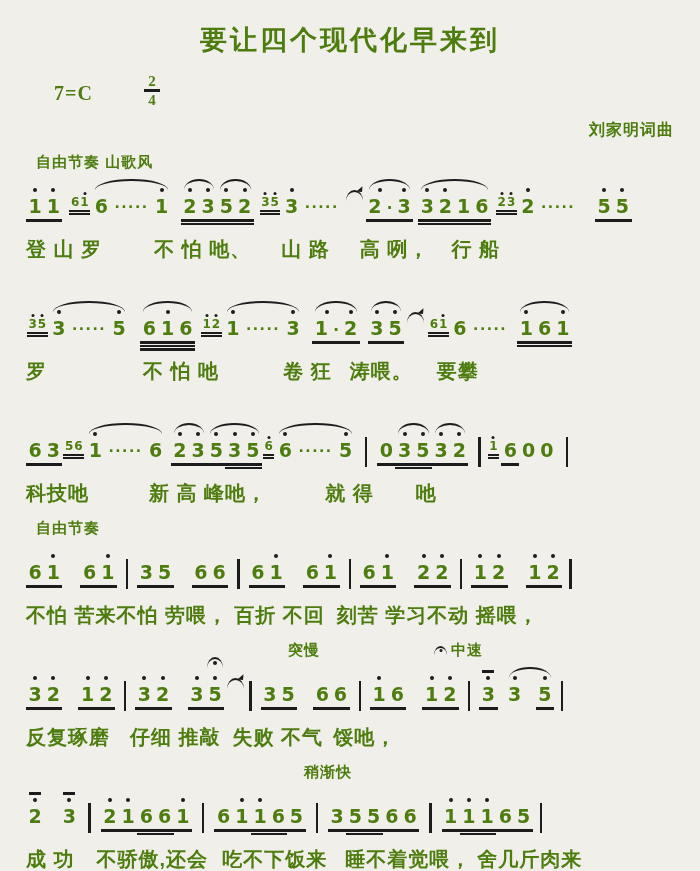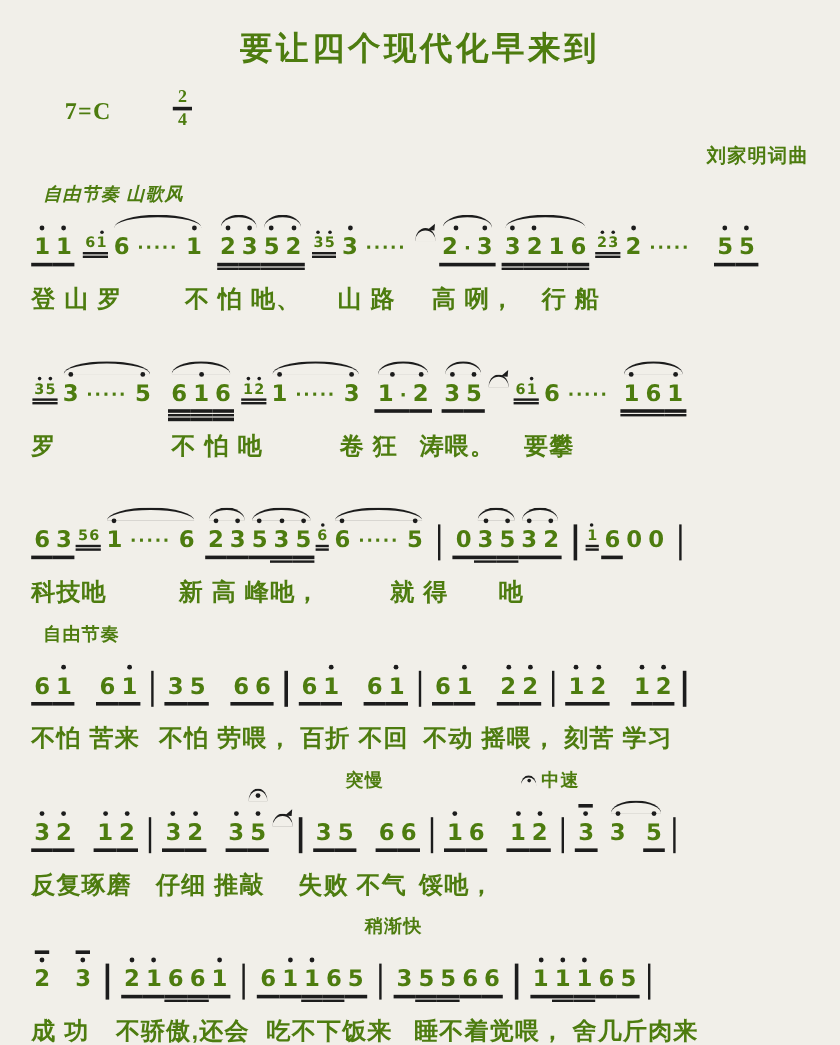--- a/index.html
+++ b/index.html
@@ -66,21 +66,21 @@
     <span class="frac">
       <span>2</span>
       <span class="bar"></span>
       <span>4</span>
     </span>
   </div>
   <div class="credit">刘家明词曲</div>
   <div id="systems">
       <div class="mline">
         <div class="trow">
-          <span class="tempo" style="left: 10px; font-style: italic;">自由节奏 山歌风</span>
+          <span class="tempo" style="left: 10px;">自由节奏 山歌风</span>
         </div>
         <div class="notes">
           <span class="note u1"><i class="hdot"></i>1</span>
           <span class="note u1"><i class="hdot"></i>1</span>
           <span class="sp" style="width: 6px;"></span>
           <span class="grace"><span class="gn">6</span><span class="gn"><i class="hdot"></i>1</span></span>
           <span class="arc">
             <span class="note">6</span>
             <span class="cdots">·····</span>
             <span class="note"><i class="hdot"></i>1</span>
@@ -254,21 +254,21 @@
           <span class="barline"></span>
           <span class="sp" style="width: 7px;"></span>
           <span class="note u1"><i class="hdot"></i>1</span>
           <span class="note u1"><i class="hdot"></i>2</span>
           <span class="sp" style="width: 18px;"></span>
           <span class="note u1"><i class="hdot"></i>1</span>
           <span class="note u1"><i class="hdot"></i>2</span>
           <span class="sp" style="width: 5px;"></span>
           <span class="barline"></span>
         </div>
-        <div class="lyrics"><span class="lyr" style="margin-right: 16px;">不怕 苦来</span><span class="lyr" style="margin-right: 6px;">不怕 劳喂，</span><span class="lyr" style="margin-right: 12px;">百折 不回</span><span class="lyr" style="margin-right: 6px;">不动 摇喂，</span><span class="lyr" style="margin-right: 0px;">刻苦 学习</span></div>
+        <div class="lyrics"><span class="lyr" style="">不怕 苦来</span><span class="lyr" style="margin-right: 6px;">不怕 劳喂，</span><span class="lyr" style="margin-right: 12px;">百折 不回</span><span class="lyr" style="margin-right: 0px;">刻苦 学习</span><span class="lyr" style="margin-right: 6px;">不动 摇喂，</span></div>
       </div>
       <div class="mline">
         <div class="trow">
           <span class="tempo" style="left: 262px;">突慢</span>
           <span class="tempo" style="left: 408px;"><span class="tfer"></span>中速</span>
         </div>
         <div class="notes">
           <span class="note u1"><i class="hdot"></i>3</span>
           <span class="note u1"><i class="hdot"></i>2</span>
           <span class="sp" style="width: 16px;"></span>
@@ -304,21 +304,21 @@
           <span class="note u1"><i class="hdot"></i><i class="tmark"></i>3</span>
           <span class="sp" style="width: 8px;"></span>
           <span class="arc">
             <span class="note"><i class="hdot"></i>3</span>
             <span class="sp" style="width: 12px;"></span>
             <span class="note u1"><i class="hdot"></i>5</span>
           </span>
           <span class="sp" style="width: 5px;"></span>
           <span class="barline"></span>
         </div>
-        <div class="lyrics"><span class="lyr" style="margin-right: 20px;">反复琢磨</span><span class="lyr" style="margin-right: 28px;">仔细 推敲</span><span class="lyr" style="margin-right: 10px;">失败 不气</span><span class="lyr" style="margin-right: 0px;">馁吔，</span></div>
+        <div class="lyrics"><span class="lyr" style="margin-right: 20px;">反复琢磨</span><span class="lyr" style="margin-right: 12px;">仔细 推敲</span><span class="lyr" style="margin-right: 10px;">失败 不气</span><span class="lyr" style="margin-right: 0px;">馁吔，</span></div>
       </div>
       <div class="mline">
         <div class="trow">
           <span class="tempo" style="left: 278px;">稍渐快</span>
         </div>
         <div class="notes">
           <span class="note"><i class="hdot"></i><i class="tmark"></i>2</span>
           <span class="sp" style="width: 16px;"></span>
           <span class="note"><i class="hdot"></i><i class="tmark"></i>3</span>
           <span class="sp" style="width: 8px;"></span>

